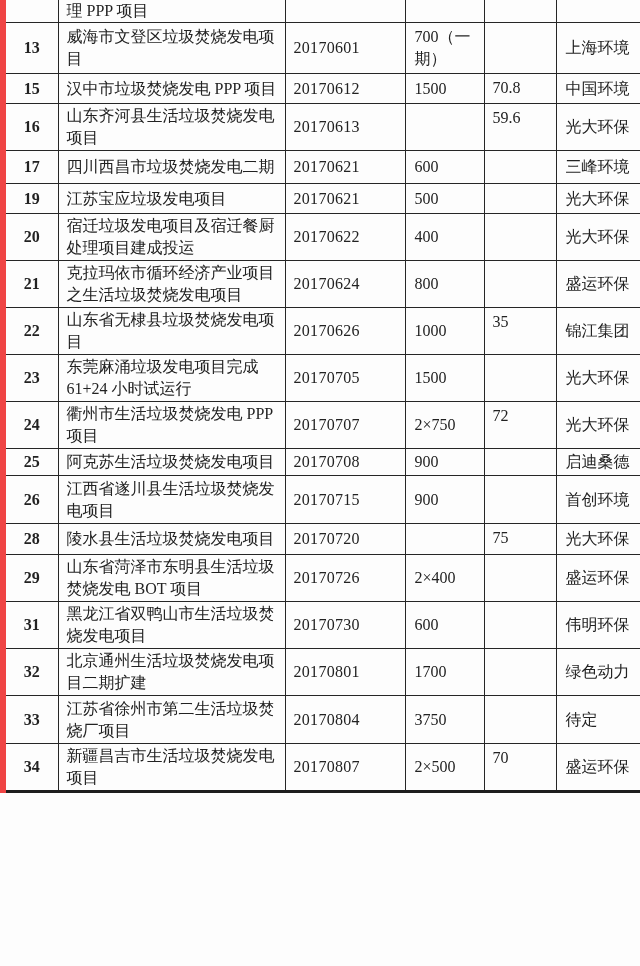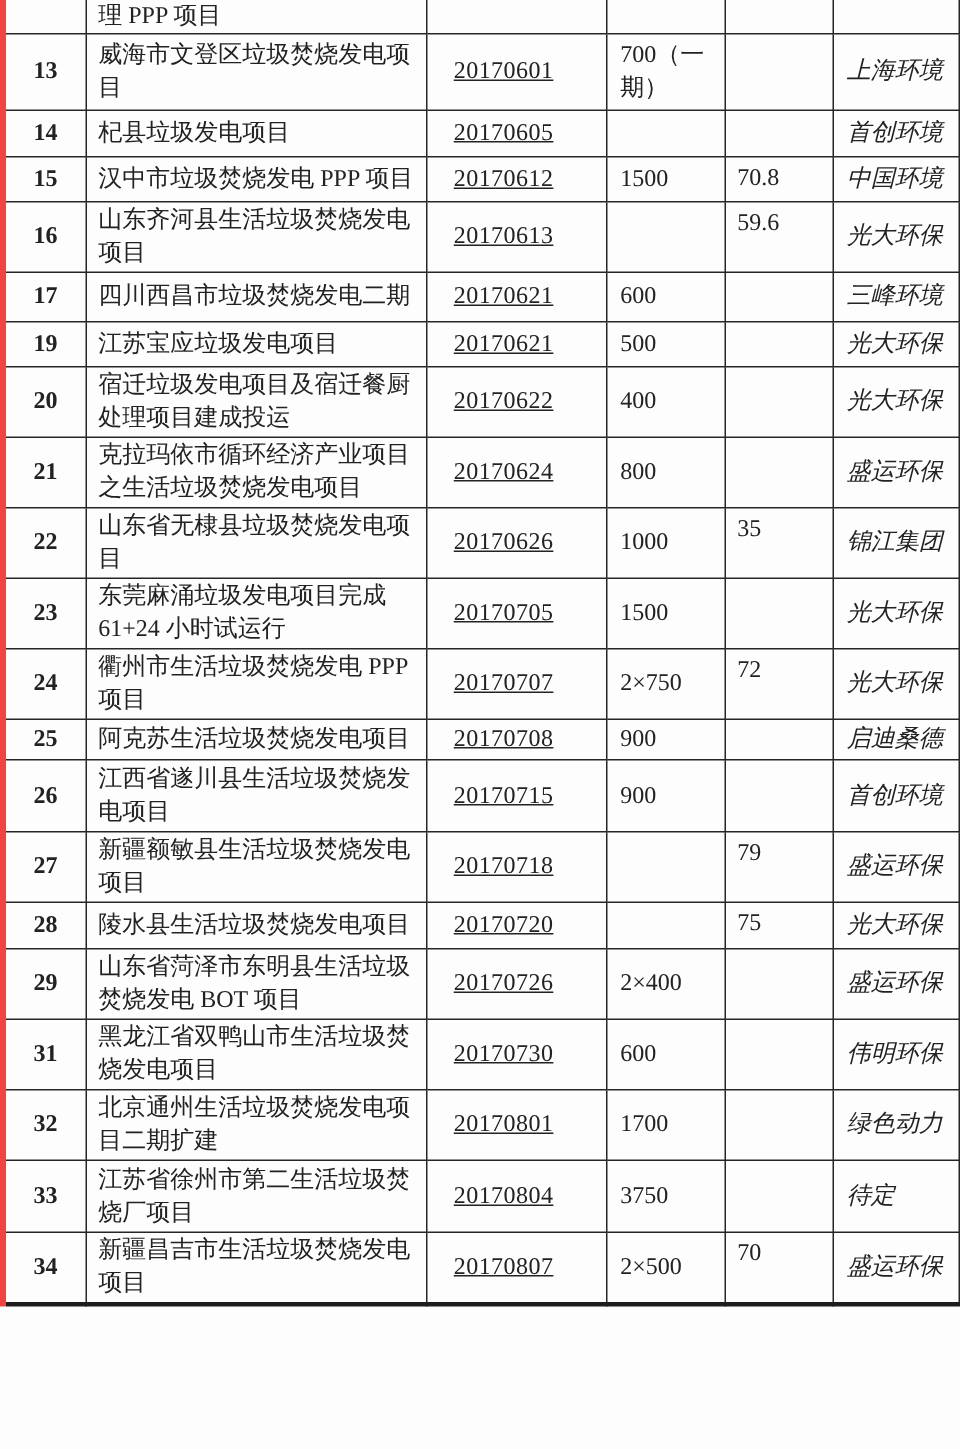--- a/index.html
+++ b/index.html
@@ -17,21 +17,21 @@
     width: 640px;
     min-height: 966px;
     background: #fdfdfd;
     box-sizing: border-box;
     padding: 0 3px 3px 0;
   }
   table.project-table {
     border-collapse: collapse;
     table-layout: fixed;
     width: 637px;
-    border-left: 4px solid #ef4444;
+    border-left: 6px solid #ef4444;
     border-bottom: 3px solid #1d1d1d;
   }
   table.project-table td {
     border: 1px solid #262626;
     font-size: 16px;
     line-height: 22px;
     overflow: hidden;
     word-break: normal;
   }
   
@@ -44,36 +44,34 @@
     font-weight: bold;
     font-size: 15px;
     padding: 0;
   }
   .col-project {
     vertical-align: middle;
     padding: 1px 2px 1px 8px;
   }
   .col-date {
     vertical-align: middle;
-    padding: 1px 2px 1px 18px;
+    padding: 1px 2px 1px 8px;
     letter-spacing: 0.3px;
-    text-decoration: underline;
   }
   .col-capacity {
     vertical-align: middle;
     padding: 1px 2px 1px 9px;
   }
   .col-value {
     vertical-align: top;
     padding: 3px 2px 1px 8px;
   }
   .col-company {
     vertical-align: middle;
     padding: 1px 2px 1px 9px;
-    font-style: italic;
   }
   tr.carryover-row td {
     vertical-align: top;
     padding-top: 1px;
     line-height: 20px;
   }
 </style>
 </head>
 <body>
 
@@ -97,28 +95,20 @@
           <td class="col-company"></td>
         </tr>
         <tr style="height: 51px;">
           <td class="col-no">13</td>
           <td class="col-project">威海市文登区垃圾焚烧发电项目</td>
           <td class="col-date">20170601</td>
           <td class="col-capacity">700（一期）</td>
           <td class="col-value"></td>
           <td class="col-company">上海环境</td>
         </tr>
-        <tr style="height: 31px;">
-          <td class="col-no">14</td>
-          <td class="col-project">杞县垃圾发电项目</td>
-          <td class="col-date">20170605</td>
-          <td class="col-capacity"></td>
-          <td class="col-value"></td>
-          <td class="col-company">首创环境</td>
-        </tr>
         <tr style="height: 30px;">
           <td class="col-no">15</td>
           <td class="col-project">汉中市垃圾焚烧发电 PPP 项目</td>
           <td class="col-date">20170612</td>
           <td class="col-capacity">1500</td>
           <td class="col-value">70.8</td>
           <td class="col-company">中国环境</td>
         </tr>
         <tr style="height: 44px; margin-left: 45px;">
           <td class="col-no">16</td>
@@ -193,28 +183,20 @@
           <td class="col-company">启迪桑德</td>
         </tr>
         <tr style="height: 48px; margin-top: 24px;">
           <td class="col-no">26</td>
           <td class="col-project">江西省遂川县生活垃圾焚烧发电项目</td>
           <td class="col-date">20170715</td>
           <td class="col-capacity">900</td>
           <td class="col-value"></td>
           <td class="col-company">首创环境</td>
         </tr>
-        <tr style="height: 46px;">
-          <td class="col-no">27</td>
-          <td class="col-project">新疆额敏县生活垃圾焚烧发电项目</td>
-          <td class="col-date">20170718</td>
-          <td class="col-capacity"></td>
-          <td class="col-value">79</td>
-          <td class="col-company">盛运环保</td>
-        </tr>
         <tr style="height: 31px;">
           <td class="col-no">28</td>
           <td class="col-project">陵水县生活垃圾焚烧发电项目</td>
           <td class="col-date">20170720</td>
           <td class="col-capacity"></td>
           <td class="col-value">75</td>
           <td class="col-company">光大环保</td>
         </tr>
         <tr style="height: 46px;">
           <td class="col-no">29</td>

